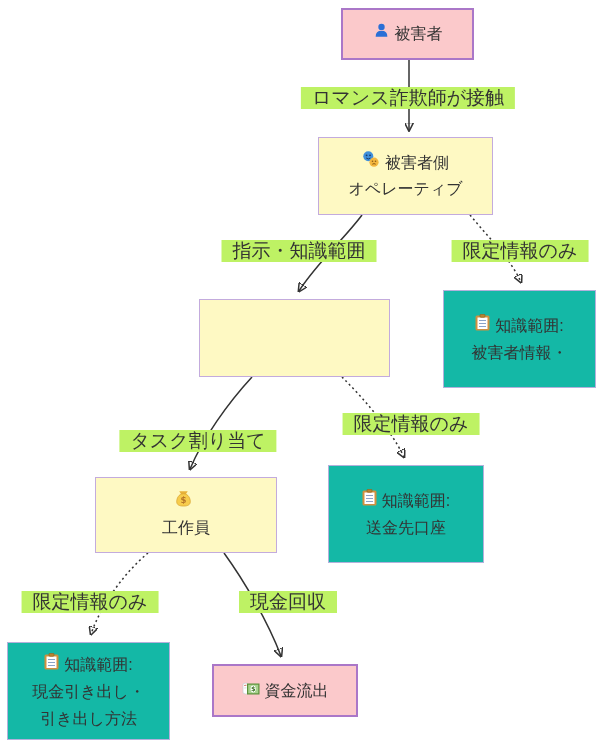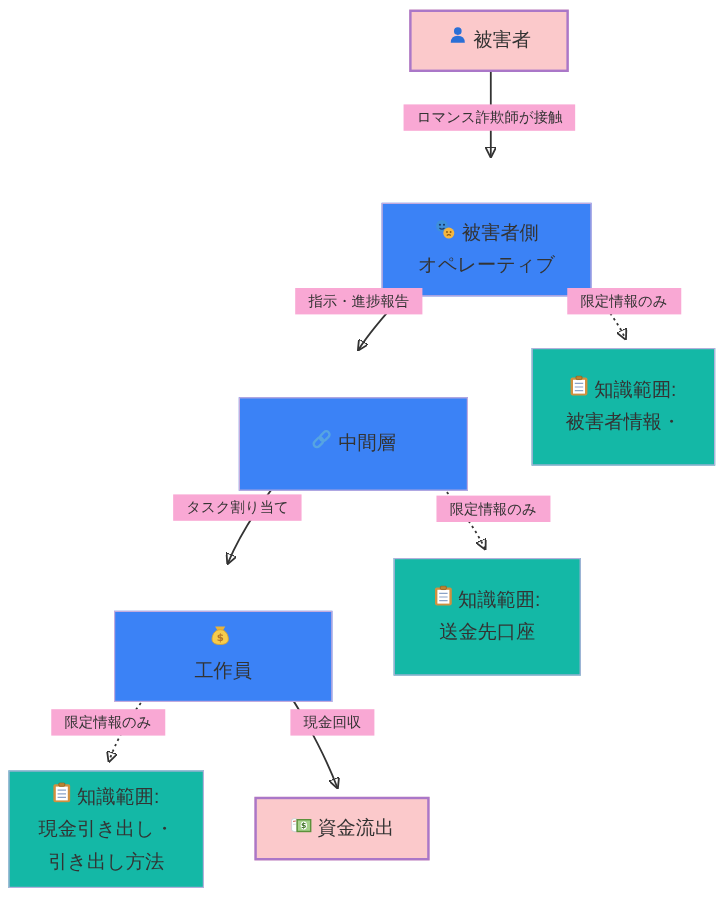--- a/index.html
+++ b/index.html
@@ -12,25 +12,25 @@
   .edges path{fill:none;stroke:#333333;stroke-width:1.5;}
   .edges path.dotted{stroke-dasharray:2 3;}
   .node{
     position:absolute;z-index:2;display:flex;flex-direction:column;
     align-items:center;justify-content:center;text-align:center;
     font-size:16px;line-height:26px;box-sizing:border-box;
   }
   .node .nline{display:flex;align-items:center;justify-content:center;white-space:nowrap;}
   .node .ic{display:inline-block;margin-right:5px;flex:0 0 auto;}
   .pink{background:#fbc9cb;border:2px solid #aa77c8;}
-  .cream{background:#3b82f6;border:1.5px solid #c3abdd;margin-top:32px;}
+  .cream{background:#fef9c3;border:1.5px solid #c3abdd;}
   .blue{background:#14b8a6;border:1.5px solid #b3b0dc;}
   .elabel{
     position:absolute;z-index:3;transform:translateX(-50%);
-    background:#f9a8d4;color:#333333;font-size:12px;line-height:22px;
+    background:#bef264;color:#333333;font-size:19px;line-height:22px;
     padding:0 11px;white-space:nowrap;
   }
 </style>
 </head>
 <body>
 
 <div class="canvas">
 
   <svg class="edges" viewBox="0 0 604 750">
     <defs>
@@ -93,31 +93,20 @@
         </svg>
       </span>
       <span>知識範囲:</span>
     </div>
     <div class="nline">
         <span>被害者情報・</span>
       </div>
   </div>
 
   <div class="node cream" style="left:199px;top:299px;width:191px;height:78px;">
-    <div class="nline">
-      <span class="ic">
-        <svg width="18" height="18" viewBox="0 0 18 18">
-          <g transform="rotate(-45 9 9)">
-            <rect x="0.8" y="6.3" width="9" height="5.4" rx="2.7" fill="none" stroke="#56a4e2" stroke-width="2"></rect>
-            <rect x="8.2" y="6.3" width="9" height="5.4" rx="2.7" fill="none" stroke="#56a4e2" stroke-width="2"></rect>
-          </g>
-        </svg>
-      </span>
-      <span>中間層</span>
-    </div>
   </div>
 
   <div class="node blue" style="left:328px;top:465px;width:156px;height:98px;line-height:27px;">
     <div class="nline">
       <span class="ic">
         <svg width="15" height="17" viewBox="0 0 15 17">
           <rect x="0.5" y="1.5" width="14" height="15" rx="1.5" fill="#d0903f"></rect>
           <rect x="2.5" y="3.5" width="10" height="11.5" fill="#ffffff"></rect>
           <rect x="5" y="0.3" width="5" height="3" rx="1" fill="#b98432" stroke="#8a5f1e" stroke-width="0.6"></rect>
           <line x1="4" y1="6.5" x2="11" y2="6.5" stroke="#8ba3c7" stroke-width="1"></line>
@@ -180,20 +169,20 @@
           <rect x="6.2" y="2.7" width="10.1" height="8.6" fill="#a7d28d"></rect>
           <ellipse cx="11.2" cy="7" rx="2.6" ry="3.4" fill="#ffffff"></ellipse>
           <text x="11.2" y="9.4" font-size="6.5" font-weight="bold" fill="#3f7327" text-anchor="middle" font-family="'DejaVu Sans',sans-serif">$</text>
         </svg>
       </span>
       <span>資金流出</span>
     </div>
   </div>
 
   <div class="elabel" style="left:408px;top:87px;">ロマンス詐欺師が接触</div>
-  <div class="elabel" style="left:299px;top:240px;">指示・進捗報告</div>
+  <div class="elabel" style="left:299px;top:240px;">指示・知識範囲</div>
   <div class="elabel" style="left:520px;top:240px;">限定情報のみ</div>
-  <div class="elabel" style="left:198px;top:412px;">タスク割り当て</div>
+  <div class="elabel" style="left:198px;top:430px;">タスク割り当て</div>
   <div class="elabel" style="left:411px;top:413px;">限定情報のみ</div>
   <div class="elabel" style="left:90px;top:591px;">限定情報のみ</div>
-  <div class="elabel" style="left:277px;top:591px;text-align:right;">現金回収</div>
+  <div class="elabel" style="left:288px;top:591px;text-align:right;">現金回収</div>
 
 </div>
 
 </body></html>

